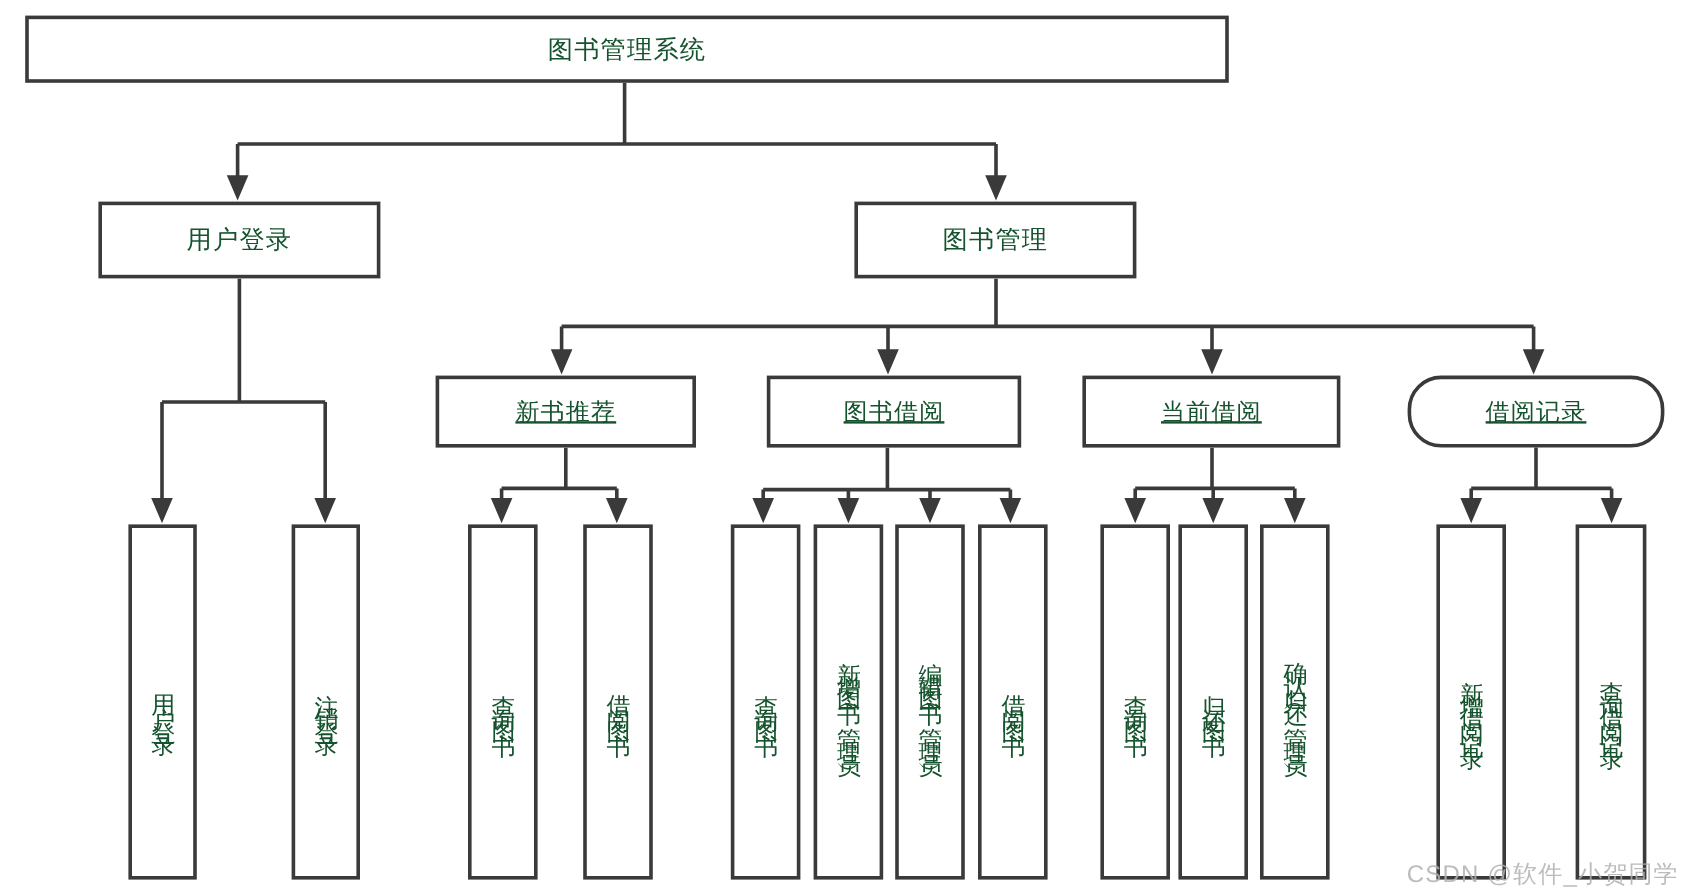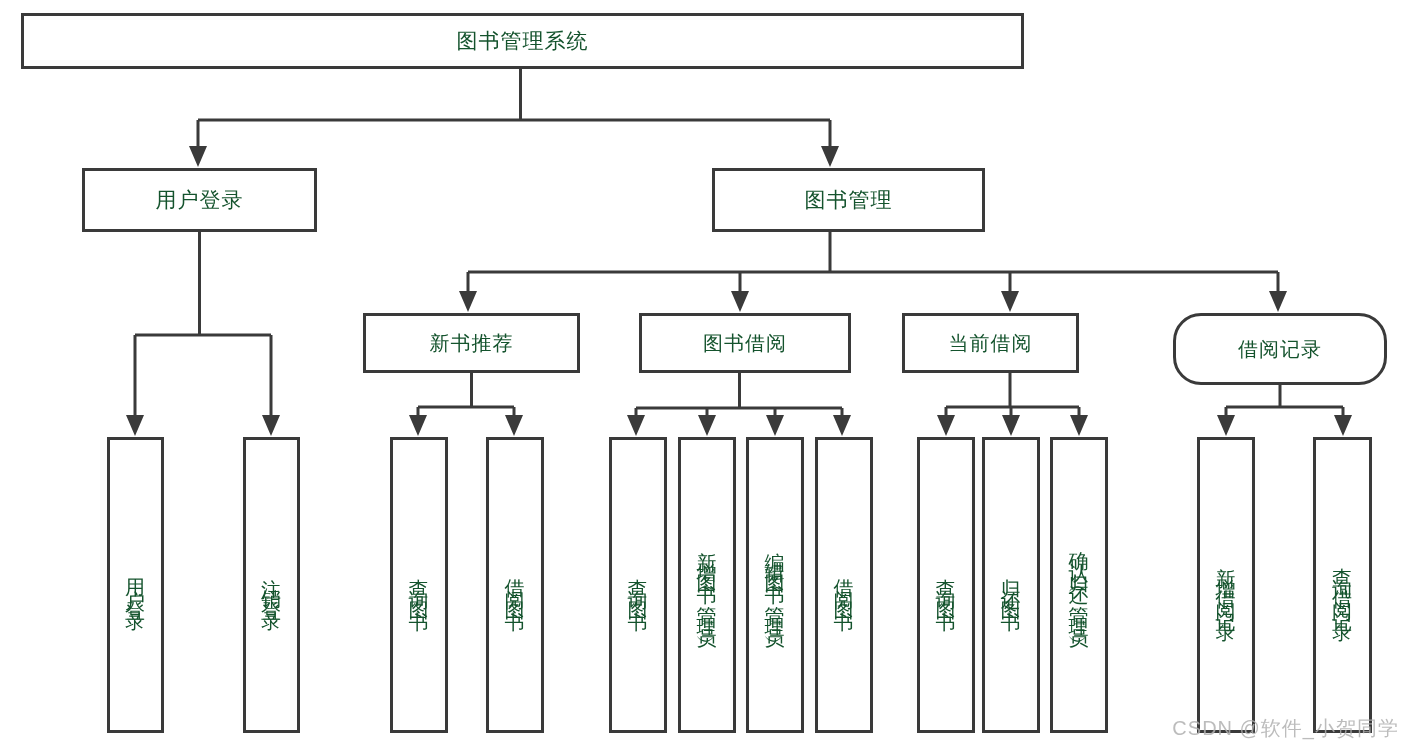--- a/index.html
+++ b/index.html
@@ -24,21 +24,21 @@
     background: #ffffff;
     border: 3px solid #3a3a3a;
     box-sizing: border-box;
     display: flex;
     align-items: center;
     justify-content: center;
     color: #14532d;
     z-index: 1;
   }
   .h-node { font-size: 21px; letter-spacing: 1px; white-space: nowrap; }
-  .l3 { font-size: 20px; }
+  .l3 { font-size: 20px; text-decoration: underline; }
   .v-node span {
     writing-mode: vertical-rl;
     text-orientation: mixed;
     font-size: 20px;
     letter-spacing: 11px;
     line-height: 1;
     white-space: nowrap;
   }
   .watermark {
     position: absolute;
@@ -80,34 +80,34 @@
     <path class="arrowheads" d="M1217 415 L1235 415 L1226 436 Z M1334 415 L1352 415 L1343 436 Z"></path>
   </svg>
 
   <div class="node h-node" style="left:21px; top:13px; width:1003px; height:56px;">
     <span>图书管理系统</span>
   </div>
 
   <div class="node h-node" style="left:82px; top:168px; width:235px; height:64px;">
     <span>用户登录</span>
   </div>
-  <div class="node h-node" style="left:712px; top:168px; width:273px; height:64px;">
+  <div class="node h-node" style="left:712px; top:168px; width:235px; height:64px;">
     <span>图书管理</span>
   </div>
 
   <div class="node h-node l3" style="left:363px; top:313px; width:217px; height:60px;">
     <span>新书推荐</span>
   </div>
   <div class="node h-node l3" style="left:639px; top:313px; width:212px; height:60px;">
     <span>图书借阅</span>
   </div>
-  <div class="node h-node l3" style="left:902px; top:313px; width:177px; height:60px;">
+  <div class="node h-node l3" style="left:902px; top:313px; width:215px; height:60px;">
     <span>当前借阅</span>
   </div>
-  <div class="node h-node l3" style="left:1173px; top:313px; width:214px; height:72px;border-radius:28px;">
+  <div class="node h-node l3" style="left:1173px; top:313px; width:214px; height:60px;border-radius:28px;">
     <span>借阅记录</span>
   </div>
 
   <div class="node v-node" style="left:107px; top:437px; width:57px; height:296px;">
     <span>用户登录</span>
   </div>
   <div class="node v-node" style="left:243px; top:437px; width:57px; height:296px;">
     <span>注销登录</span>
   </div>
 

